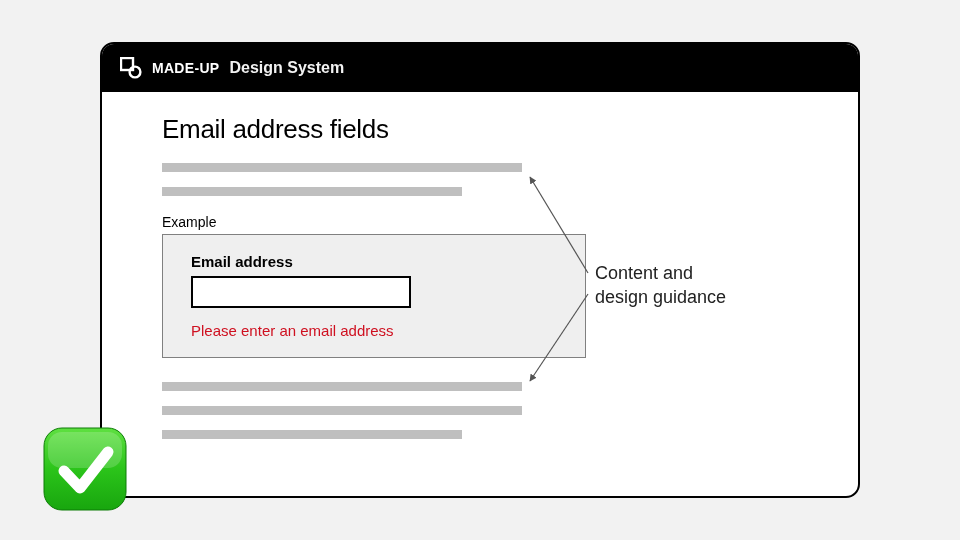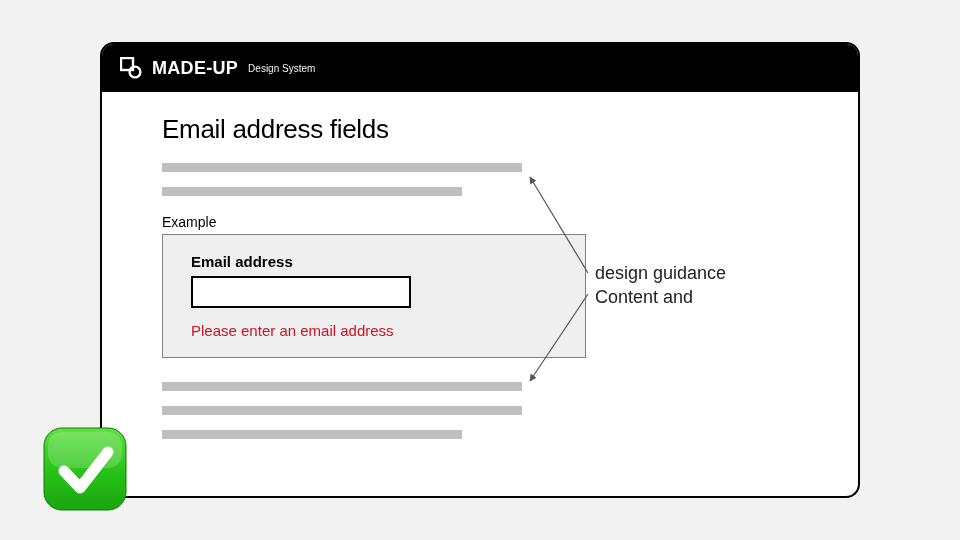--- a/index.html
+++ b/index.html
@@ -28,26 +28,26 @@
     color: #ffffff;
     height: 48px;
     display: flex;
     align-items: center;
     padding: 0 18px;
     gap: 10px;
   }
   .brand-logo svg { display: block; }
   .brand-name {
     font-weight: 800;
-    font-size: 18px;
+    font-size: 14px;
     letter-spacing: 0.3px;
   }
   .brand-sub {
-    font-weight: 400;
-    font-size: 10px;
+    font-weight: 700;
+    font-size: 16px;
     opacity: 0.95;
   }
   .content-area {
     padding: 22px 60px 0 60px;
   }
   .page-title {
     font-size: 26px;
     font-weight: 400;
     margin: 0 0 18px 0;
     letter-spacing: -0.3px;
@@ -155,22 +155,22 @@
   <defs>
     <marker id="ah" viewBox="0 0 10 10" refX="9" refY="5" markerWidth="6" markerHeight="6" orient="auto-start-reverse">
       <path d="M 0 0 L 10 5 L 0 10 z" fill="#555"></path>
     </marker>
   </defs>
   <line x1="588" y1="273" x2="530" y2="177" stroke="#555" stroke-width="1.2" marker-end="url(#ah)"></line>
   <line x1="588" y1="294" x2="530" y2="381" stroke="#555" stroke-width="1.2" marker-end="url(#ah)"></line>
 </svg>
 
 <div class="annotation">
+  <div>Content and</div>
   <div>design guidance</div>
-  <div>Content and</div>
 </div>
 
 <div class="checkmark-badge">
   <svg width="86" height="86" viewBox="0 0 86 86">
     <defs>
       <linearGradient id="gg" x1="0" y1="0" x2="0" y2="1">
         <stop offset="0" stop-color="#5fe041"></stop>
         <stop offset="0.5" stop-color="#2bc41a"></stop>
         <stop offset="1" stop-color="#18a60e"></stop>
       </linearGradient>

